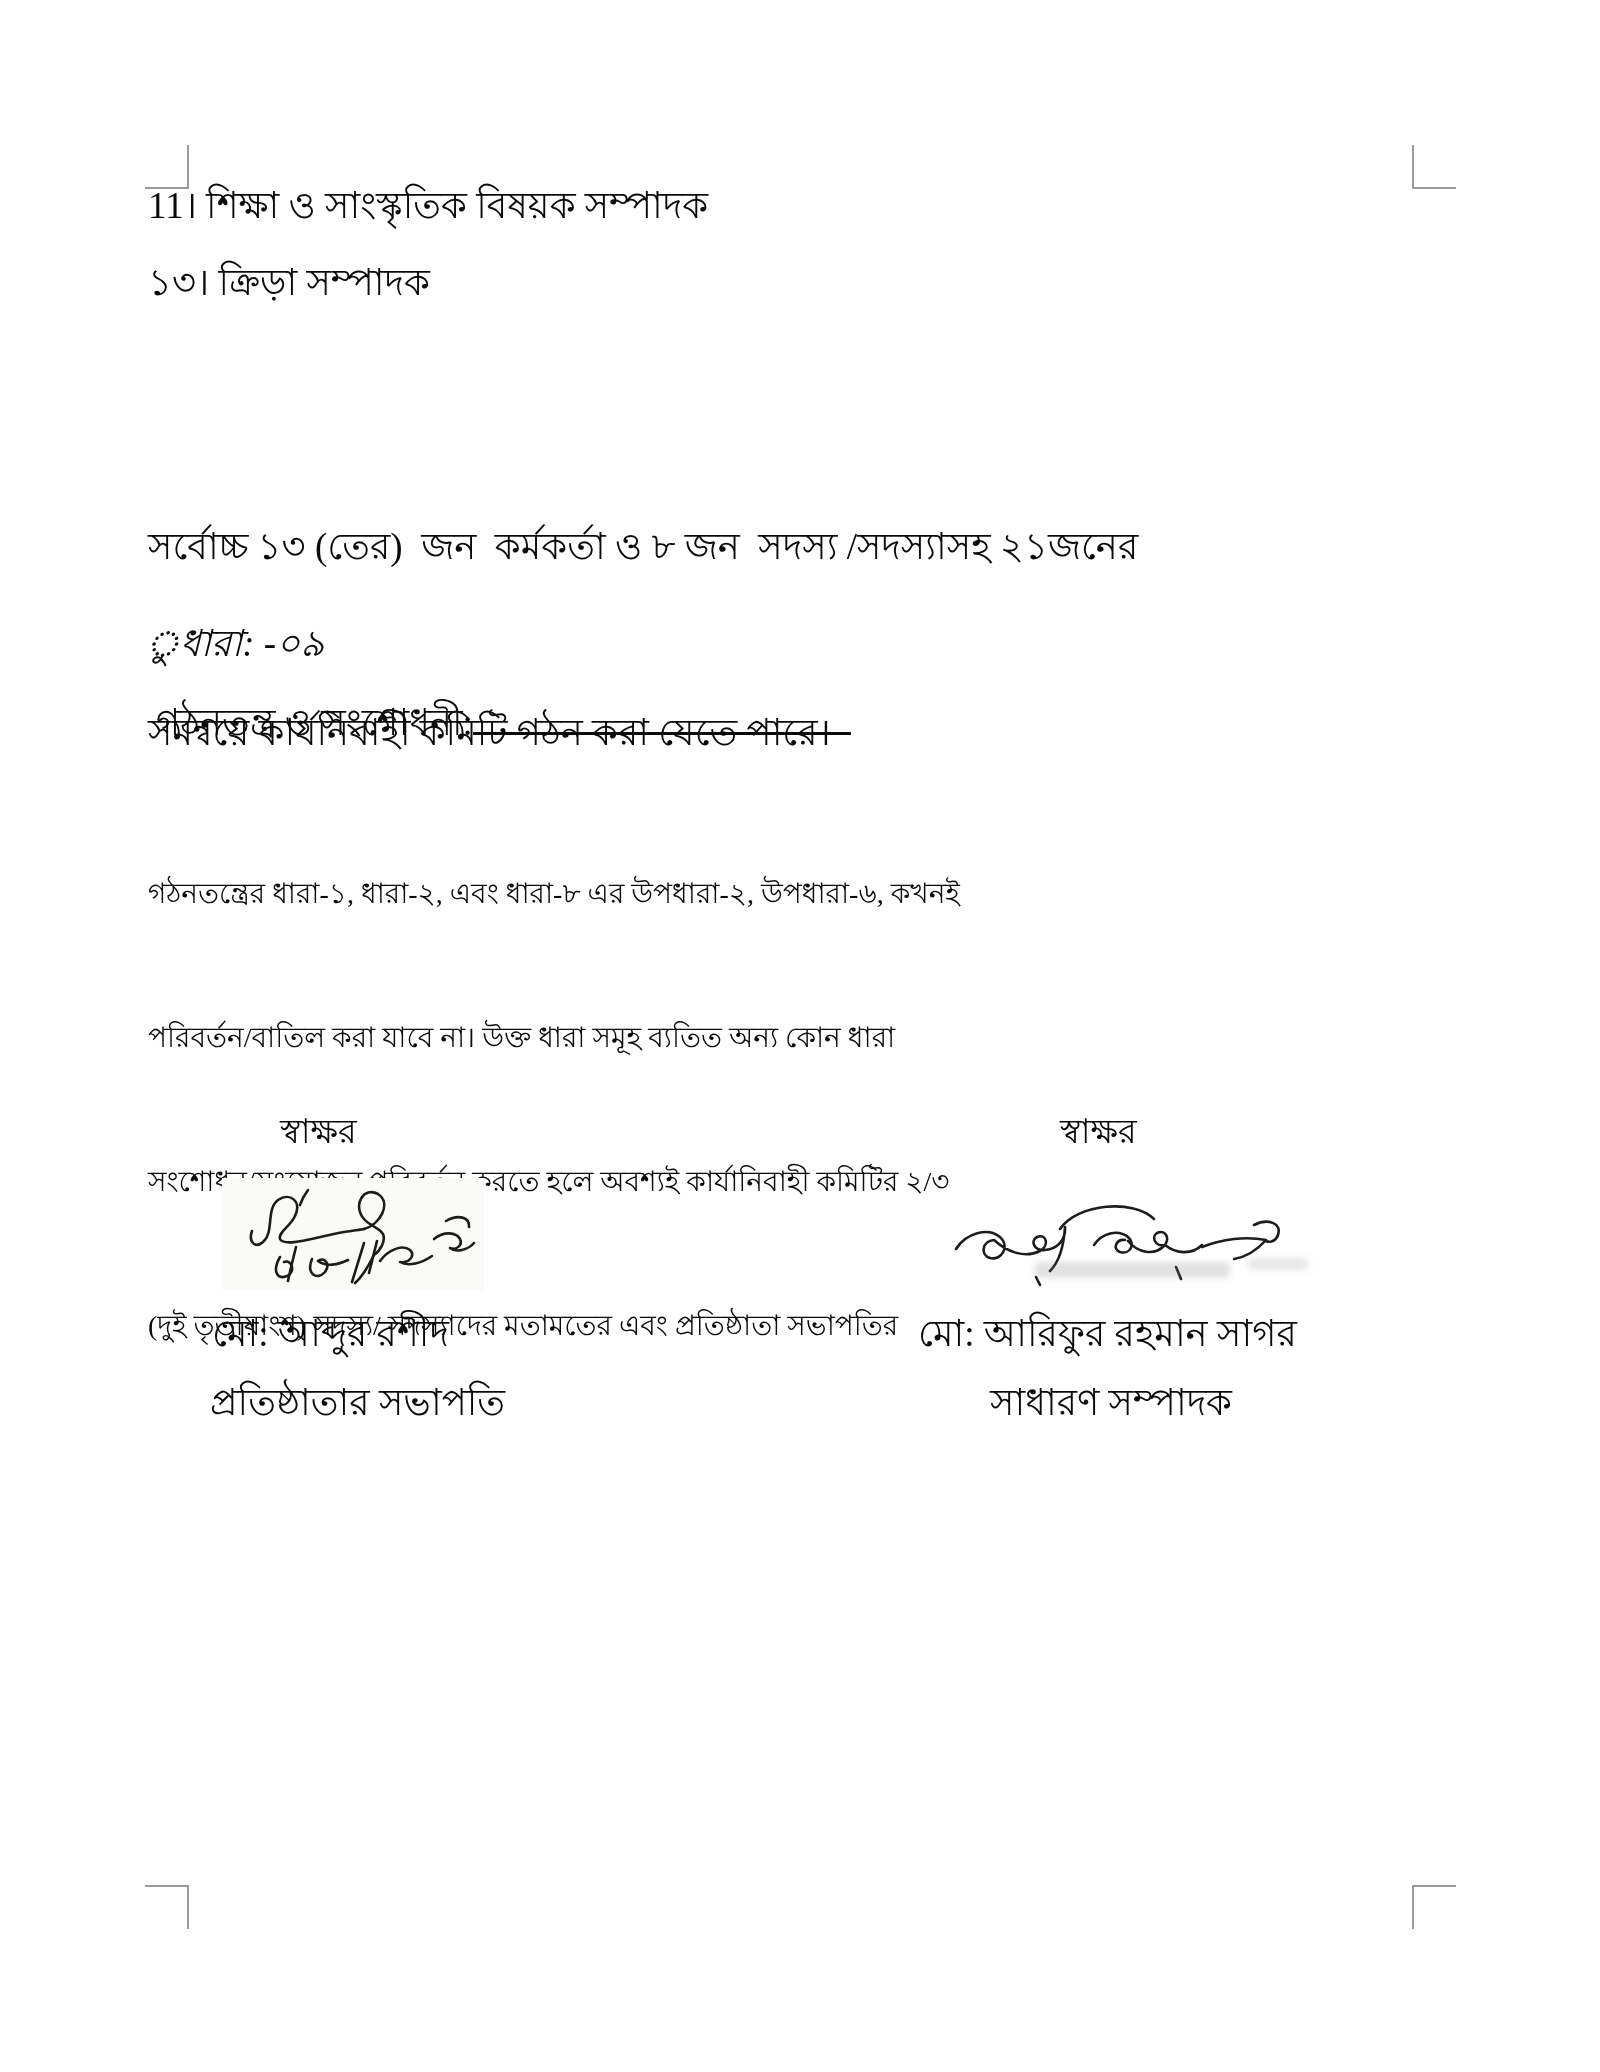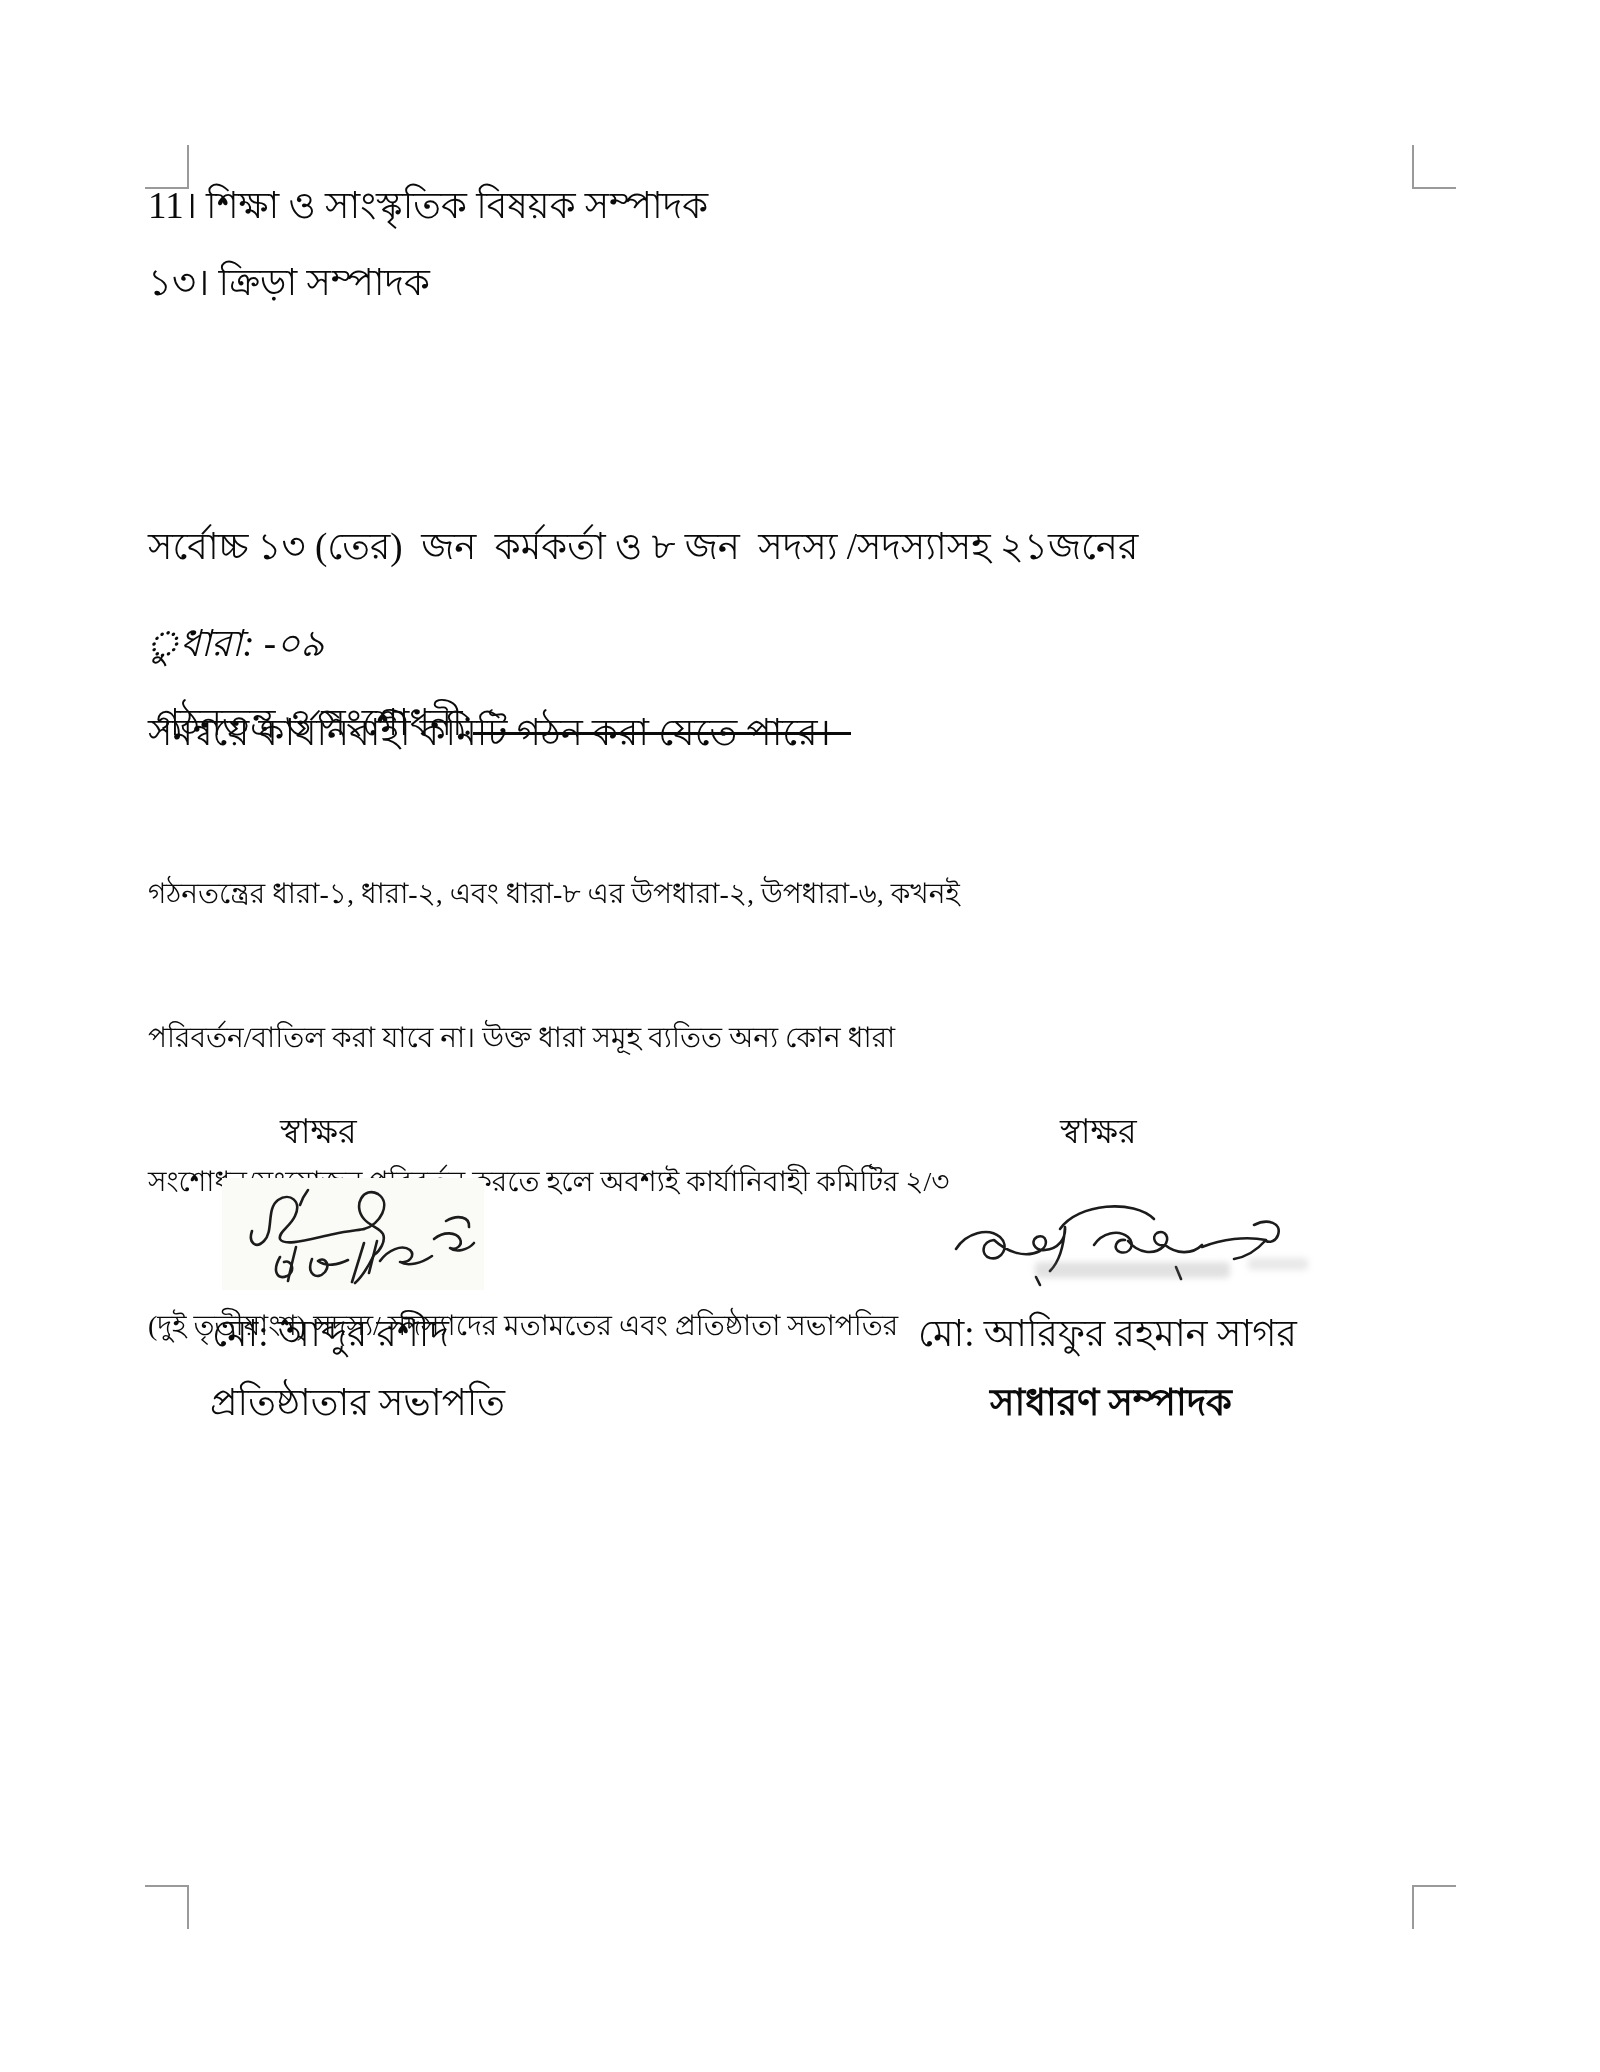--- a/index.html
+++ b/index.html
@@ -57,21 +57,21 @@
   .ghost-artifact2 {
     left: 1248px; top: 1258px; width: 60px; height: 12px;
     background: rgba(130,130,130,0.18);
     filter: blur(3px);
     border-radius: 4px;
   }
 
   .name-left  { left: 212px; top: 1312px; }
   .name-right { left: 918px; top: 1312px; }
   .title-left  { left: 210px; top: 1381px; }
-  .title-right { left: 990px; top: 1381px; font-weight: bold; }
+  .title-right { left: 990px; top: 1381px; }
 
   svg.sig { display: block; width: 100%; height: 100%; }
   svg.sig path { fill: none; stroke: #1c1c1c; stroke-width: 2.6; stroke-linecap: round; stroke-linejoin: round; }
 </style>
 </head>
 <body>
 
 <div class="crop tl"></div>
 <div class="crop tr"></div>
 <div class="crop bl"></div>

